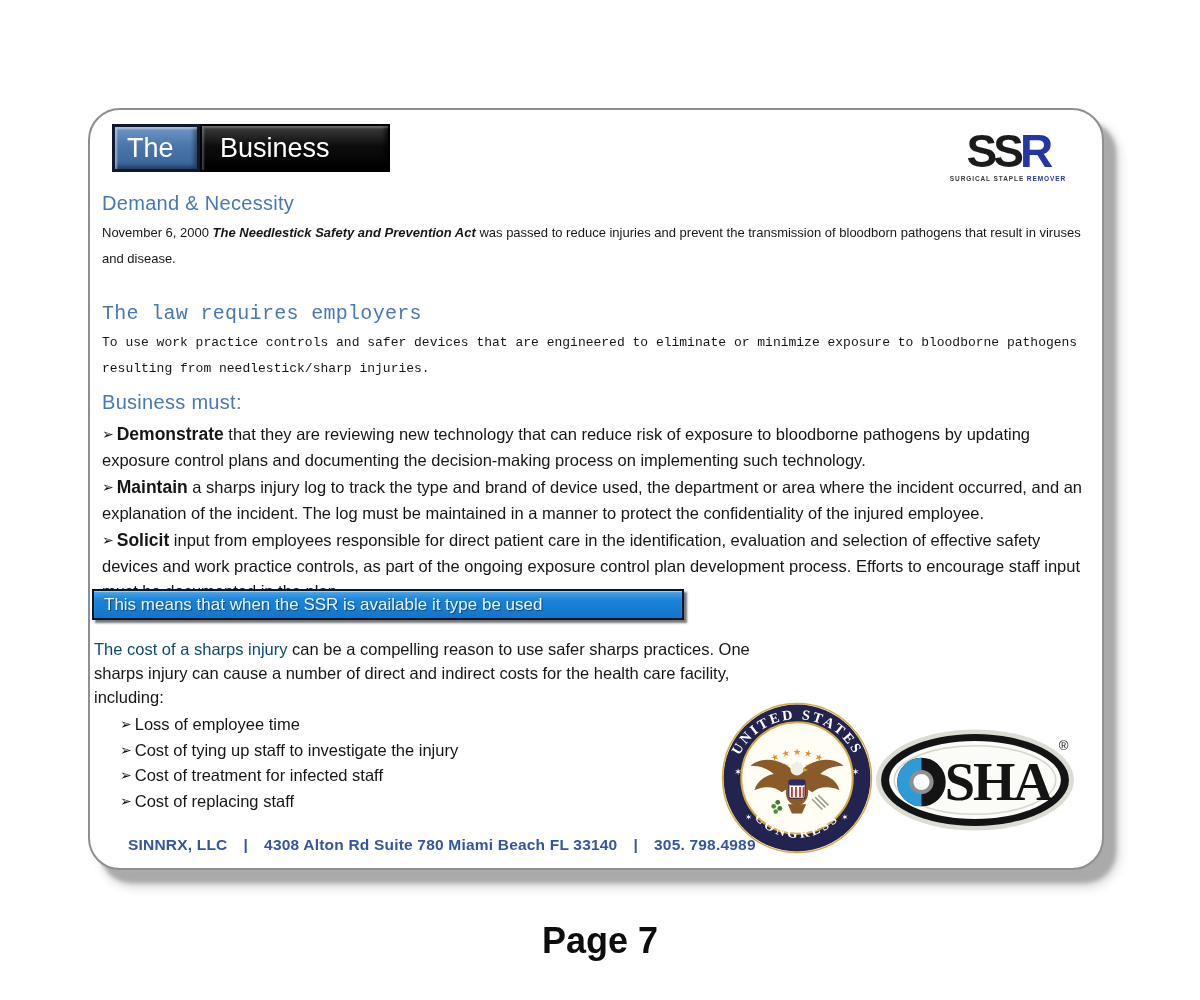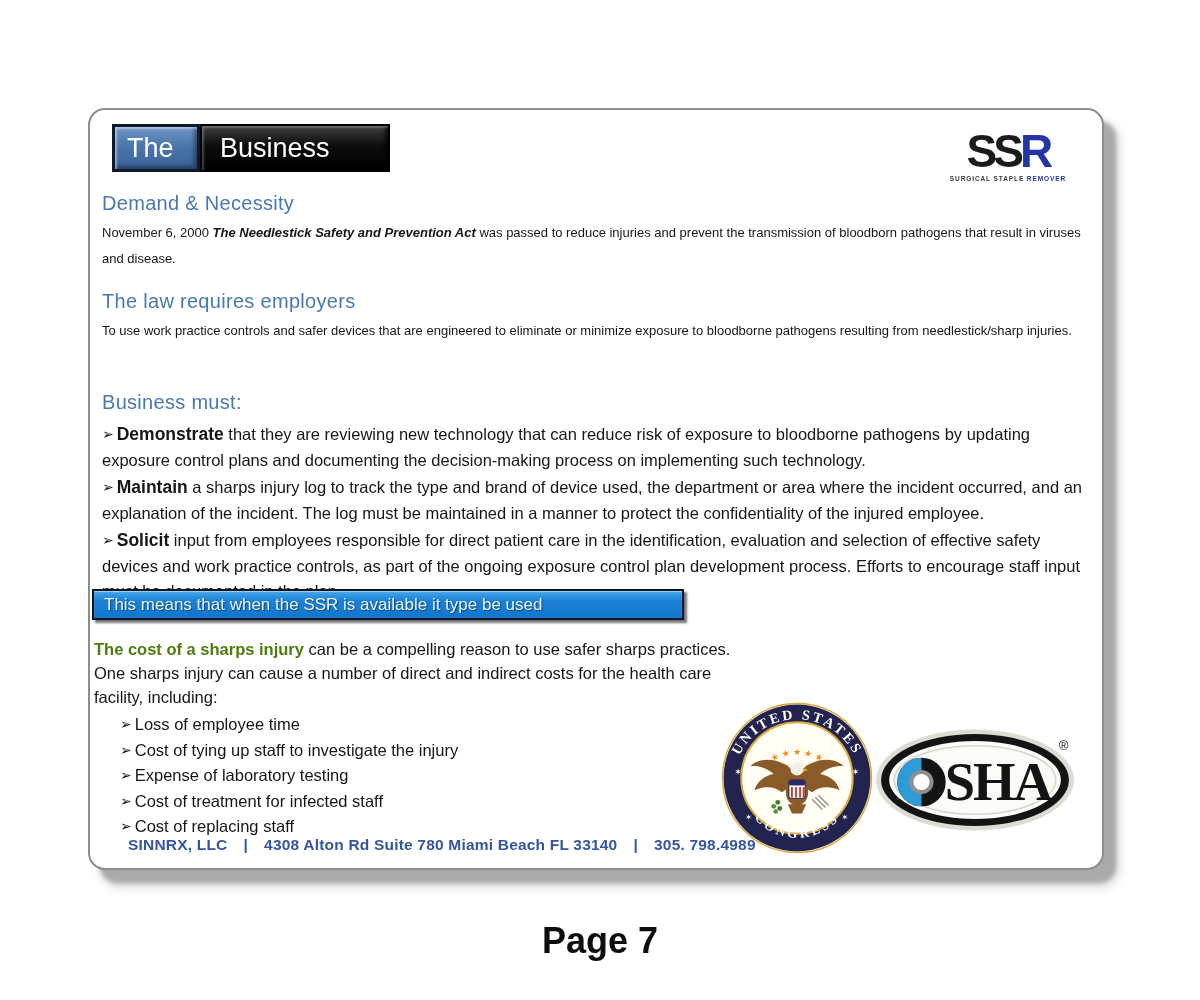--- a/index.html
+++ b/index.html
@@ -4,21 +4,21 @@
 <style>
   * { box-sizing: border-box; }
   html,body { margin:0; padding:0; }
   body {
     width:1200px; height:1000px; background:#ffffff; position:relative;
     font-family:"Liberation Sans", sans-serif; color:#161616;
     -webkit-font-smoothing:antialiased;
   }
   .slide {
     position:absolute; left:88px; top:108px; width:1016px; height:762px;
-    background:#fff; border:2px solid #8e8e8e; border-radius:17px;
+    background:#fff; border:2px solid #8e8e8e; border-radius:32px;
     box-shadow:12px 13px 4px #aaaaaa, 14px 16px 12px #cfcfcf;
   }
   
   .tab-the {
     position:absolute; left:22px; top:14px; width:88px; height:48px;
     background:linear-gradient(180deg,#7096c6 0%,#4a76ab 45%,#3a639a 100%);
     border:3px solid #10182e;
     box-shadow:inset 2px 2px 2px rgba(255,255,255,.45), inset -3px -3px 4px rgba(0,0,0,.4);
     color:#fff; font-size:27px; display:flex; align-items:center; padding-left:12px;
   }
@@ -46,21 +46,21 @@
   .banner {
     position:absolute; left:2px; top:479px; width:592px; height:31px;
     background:linear-gradient(180deg,#49a7ea 0%,#1b82d8 35%,#1276cb 100%);
     border:2px solid #0a1626;
     box-shadow:3px 3px 2px rgba(45,45,45,.65), inset 0 1px 1px rgba(255,255,255,.5);
     color:#ecf5fd; font-size:17px; line-height:27px; padding-left:10px;
     text-shadow:1px 1px 1px rgba(0,0,0,.45);
   }
   .sec-cost { position:absolute; left:4px; top:527px; width:658px; }
   .cost-lead { margin:0; font-size:16.5px; line-height:24px; }
-  .cost-bold { color:#4d7c0f; font-weight:700; }
+  .cost-bold { color:#0c4a6e; font-weight:400; }
   ul.cost { list-style:none; margin:3px 0 0 26px; padding:0; }
   ul.cost li { font-size:16.5px; line-height:24.5px; }
   .seal-wrap { position:absolute; left:631px; top:592px; width:152px; height:152px; }
   .osha-wrap { position:absolute; left:784px; top:617px; width:202px; height:106px; }
   .footer {
     position:absolute; left:38px; top:726px; font-size:15.5px; font-weight:700;
     color:#35569e; letter-spacing:.2px;
   }
   .footer .sep { margin:0 16px; }
   .caption {
@@ -83,42 +83,41 @@
   <div class="ssr">
     <div class="ssr-letters"><span>SS</span><span class="r">R</span></div>
     <div class="ssr-tag"><span>SURGICAL STAPLE </span><span class="blue">REMOVER</span></div>
   </div>
 
   <div class="sec" style="top:82px;">
     <h2 class="heading">Demand &amp; Necessity</h2>
     <p class="body-p"><span>November 6, 2000 </span><span class="act">The Needlestick Safety and Prevention Act</span><span> was passed to reduce injuries and prevent the transmission of bloodborn pathogens that result in viruses and disease.</span></p>
   </div>
 
-  <div class="sec" style="top:180px;">
+  <div class="sec" style="top:192px;font-family:Liberation Mono, monospace;">
     <h2 class="heading">The law requires employers</h2>
     <p class="body-p">To use work practice controls and safer devices that are engineered to eliminate or minimize exposure to bloodborne pathogens resulting from needlestick/sharp injuries.</p>
   </div>
 
   <div class="sec" style="top:281px;">
     <h2 class="heading" style="margin-bottom:8px;">Business must:</h2>
     <p class="bullet"><span class="bchar">➢</span><b class="bword">Demonstrate</b><span> that they are reviewing new technology that can reduce risk of exposure to bloodborne pathogens by updating exposure control plans and documenting the decision-making process on implementing such technology.</span></p>
     <p class="bullet"><span class="bchar">➢</span><b class="bword">Maintain</b><span> a sharps injury log to track the type and brand of device used, the department or area where the incident occurred, and an explanation of the incident. The log must be maintained in a manner to protect the confidentiality of the injured employee.</span></p>
     <p class="bullet"><span class="bchar">➢</span><b class="bword">Solicit</b><span> input from employees responsible for direct patient care in the identification, evaluation and selection of effective safety devices and work practice controls, as part of the ongoing exposure control plan development process. Efforts to encourage staff input must be documented in the plan.</span></p>
   </div>
 
   <div class="banner">
     <span>This means that when the SSR is available it type be used</span>
   </div>
 
   <div class="sec-cost">
     <p class="cost-lead"><span class="cost-bold">The cost of a sharps injury</span><span> can be a compelling reason to use safer sharps practices. One sharps injury can cause a number of direct and indirect costs for the health care facility, including:</span></p>
     <ul class="cost">
       <li><span class="bchar">➢</span><span>Loss of employee time</span></li>
       <li><span class="bchar">➢</span><span>Cost of tying up staff to investigate the injury</span></li>
-      <li><span class="bchar">➢</span><span>Expense of laboratory testing</span></li>
       <li><span class="bchar">➢</span><span>Cost of treatment for infected staff</span></li>
       <li><span class="bchar">➢</span><span>Cost of replacing staff</span></li>
     </ul>
   </div>
 
   <div class="seal-wrap">
     <svg viewBox="0 0 150 150" width="152" height="152">
       <circle cx="75" cy="75" r="74" fill="#fdf6e3"></circle>
       <circle cx="75" cy="75" r="72.5" fill="#23234f"></circle>
       <circle cx="75" cy="75" r="73.5" fill="none" stroke="#d8a93c" stroke-width="1.4"></circle>

